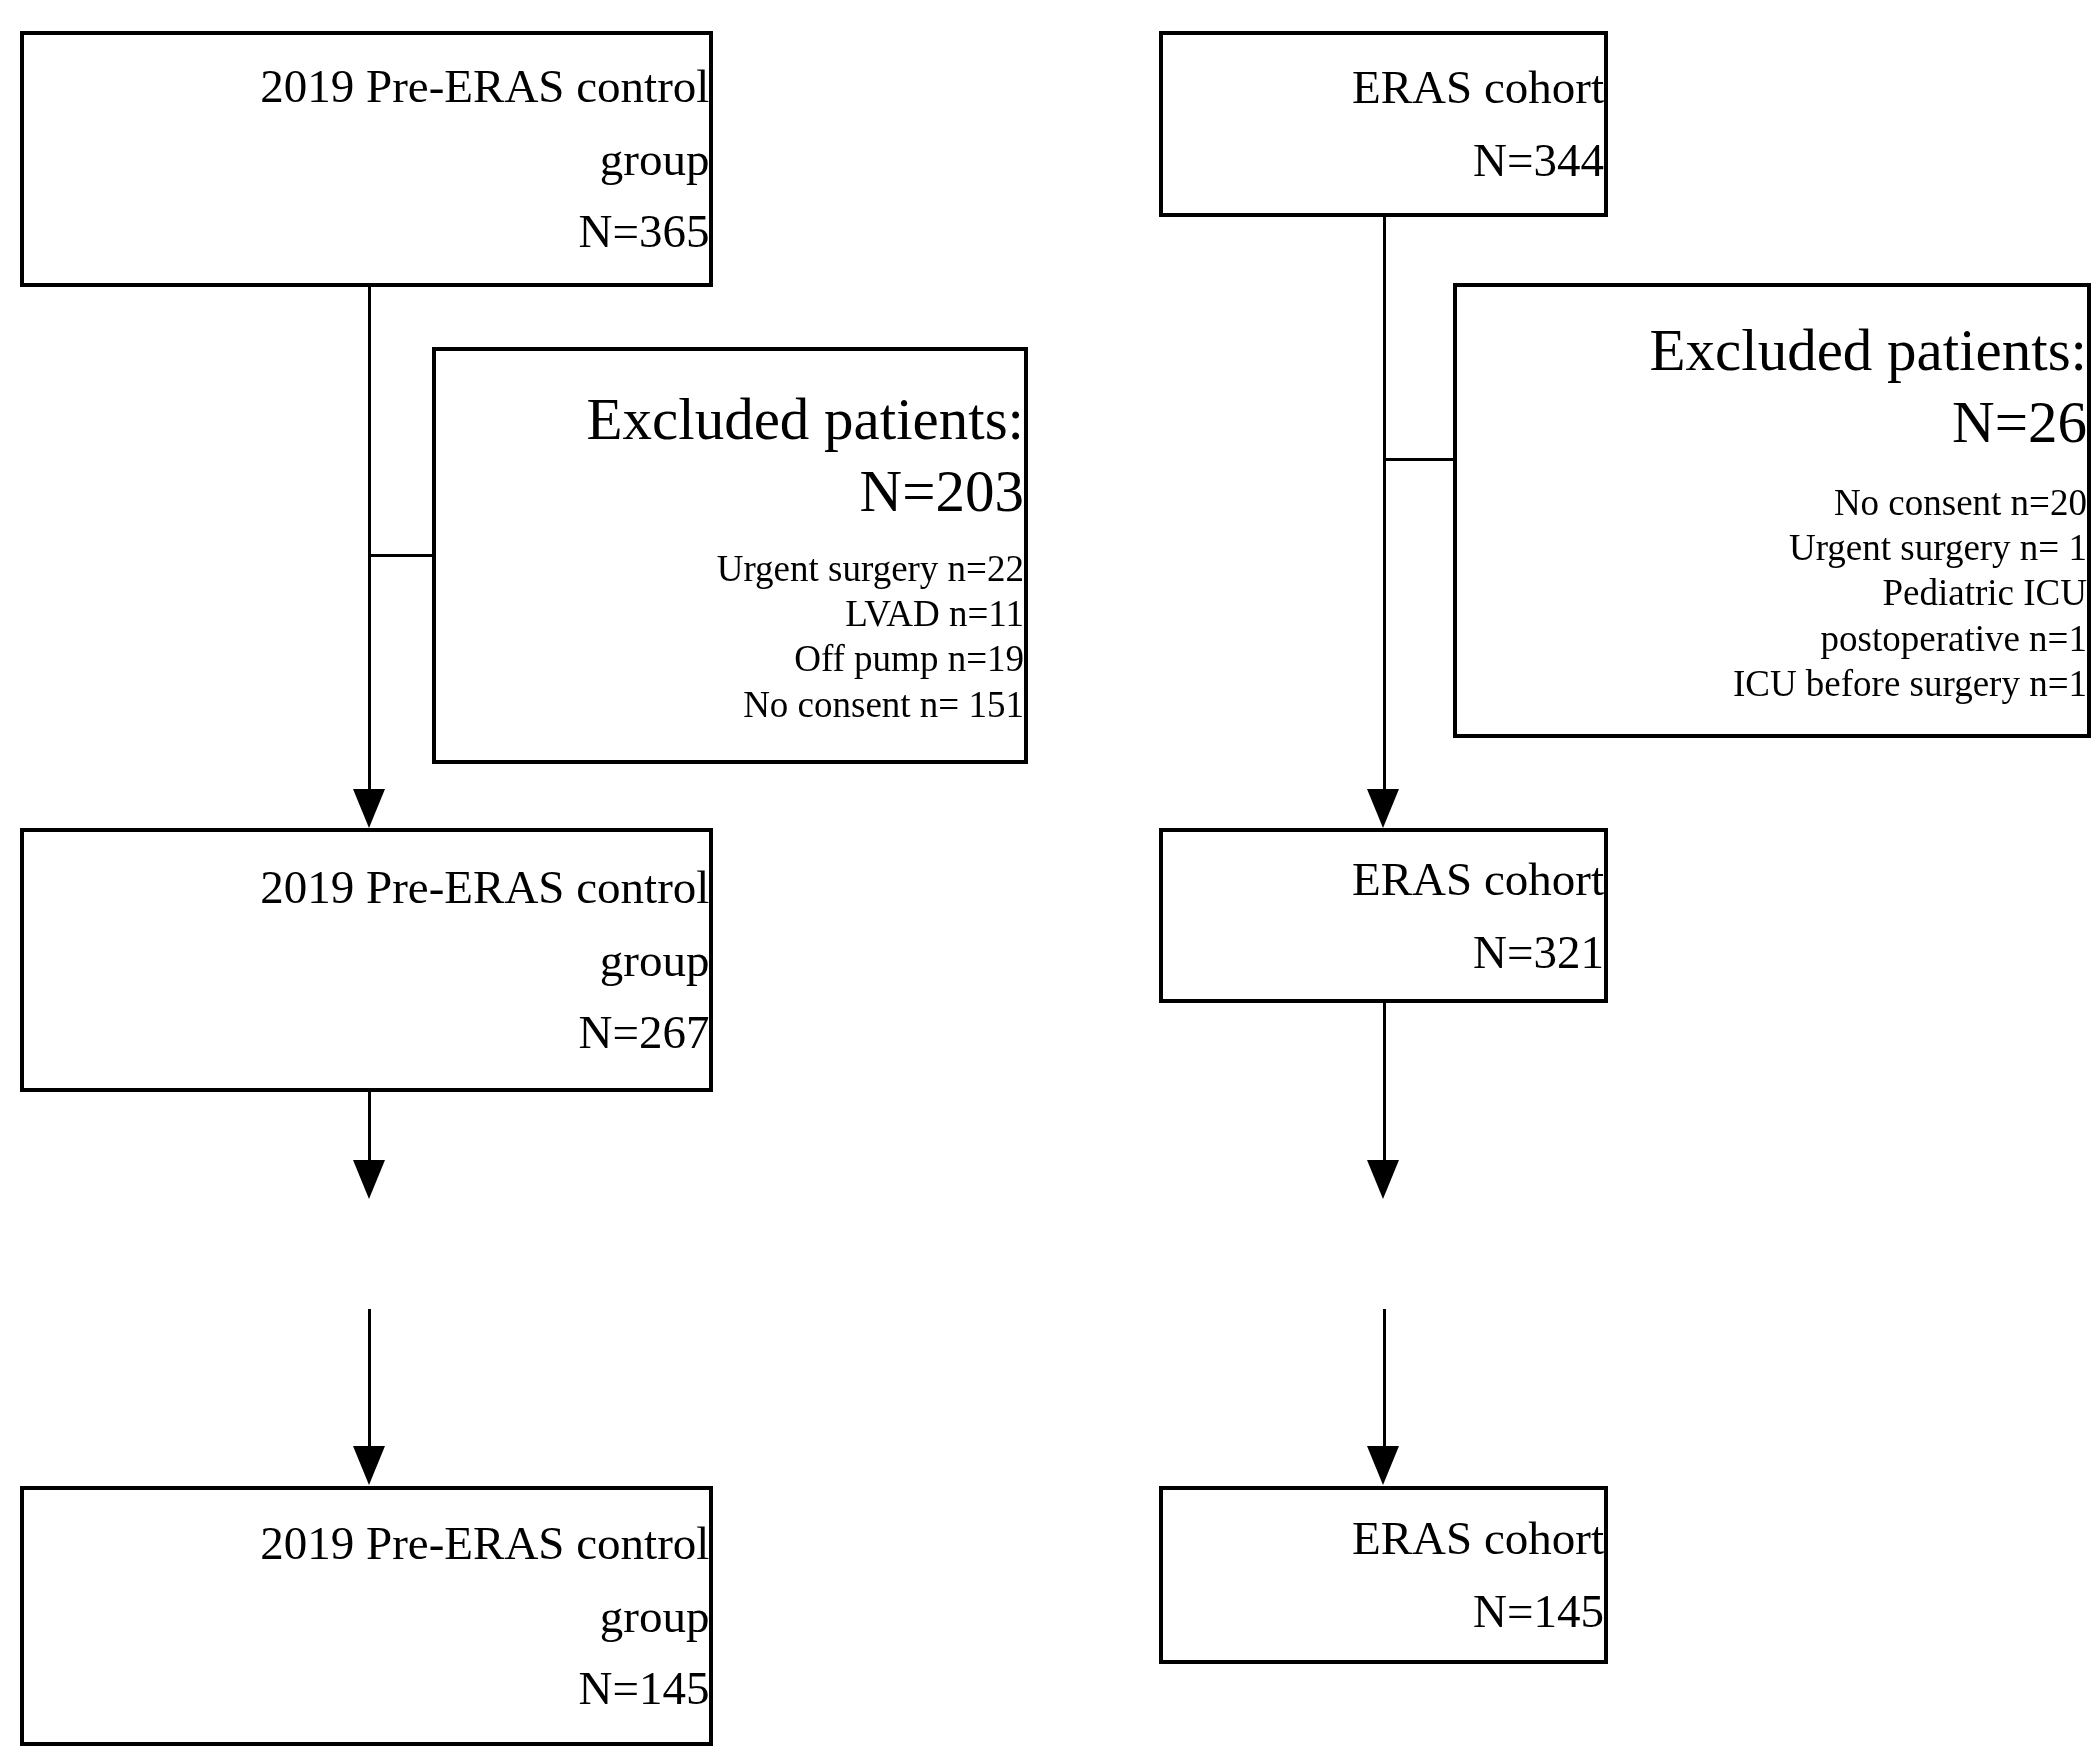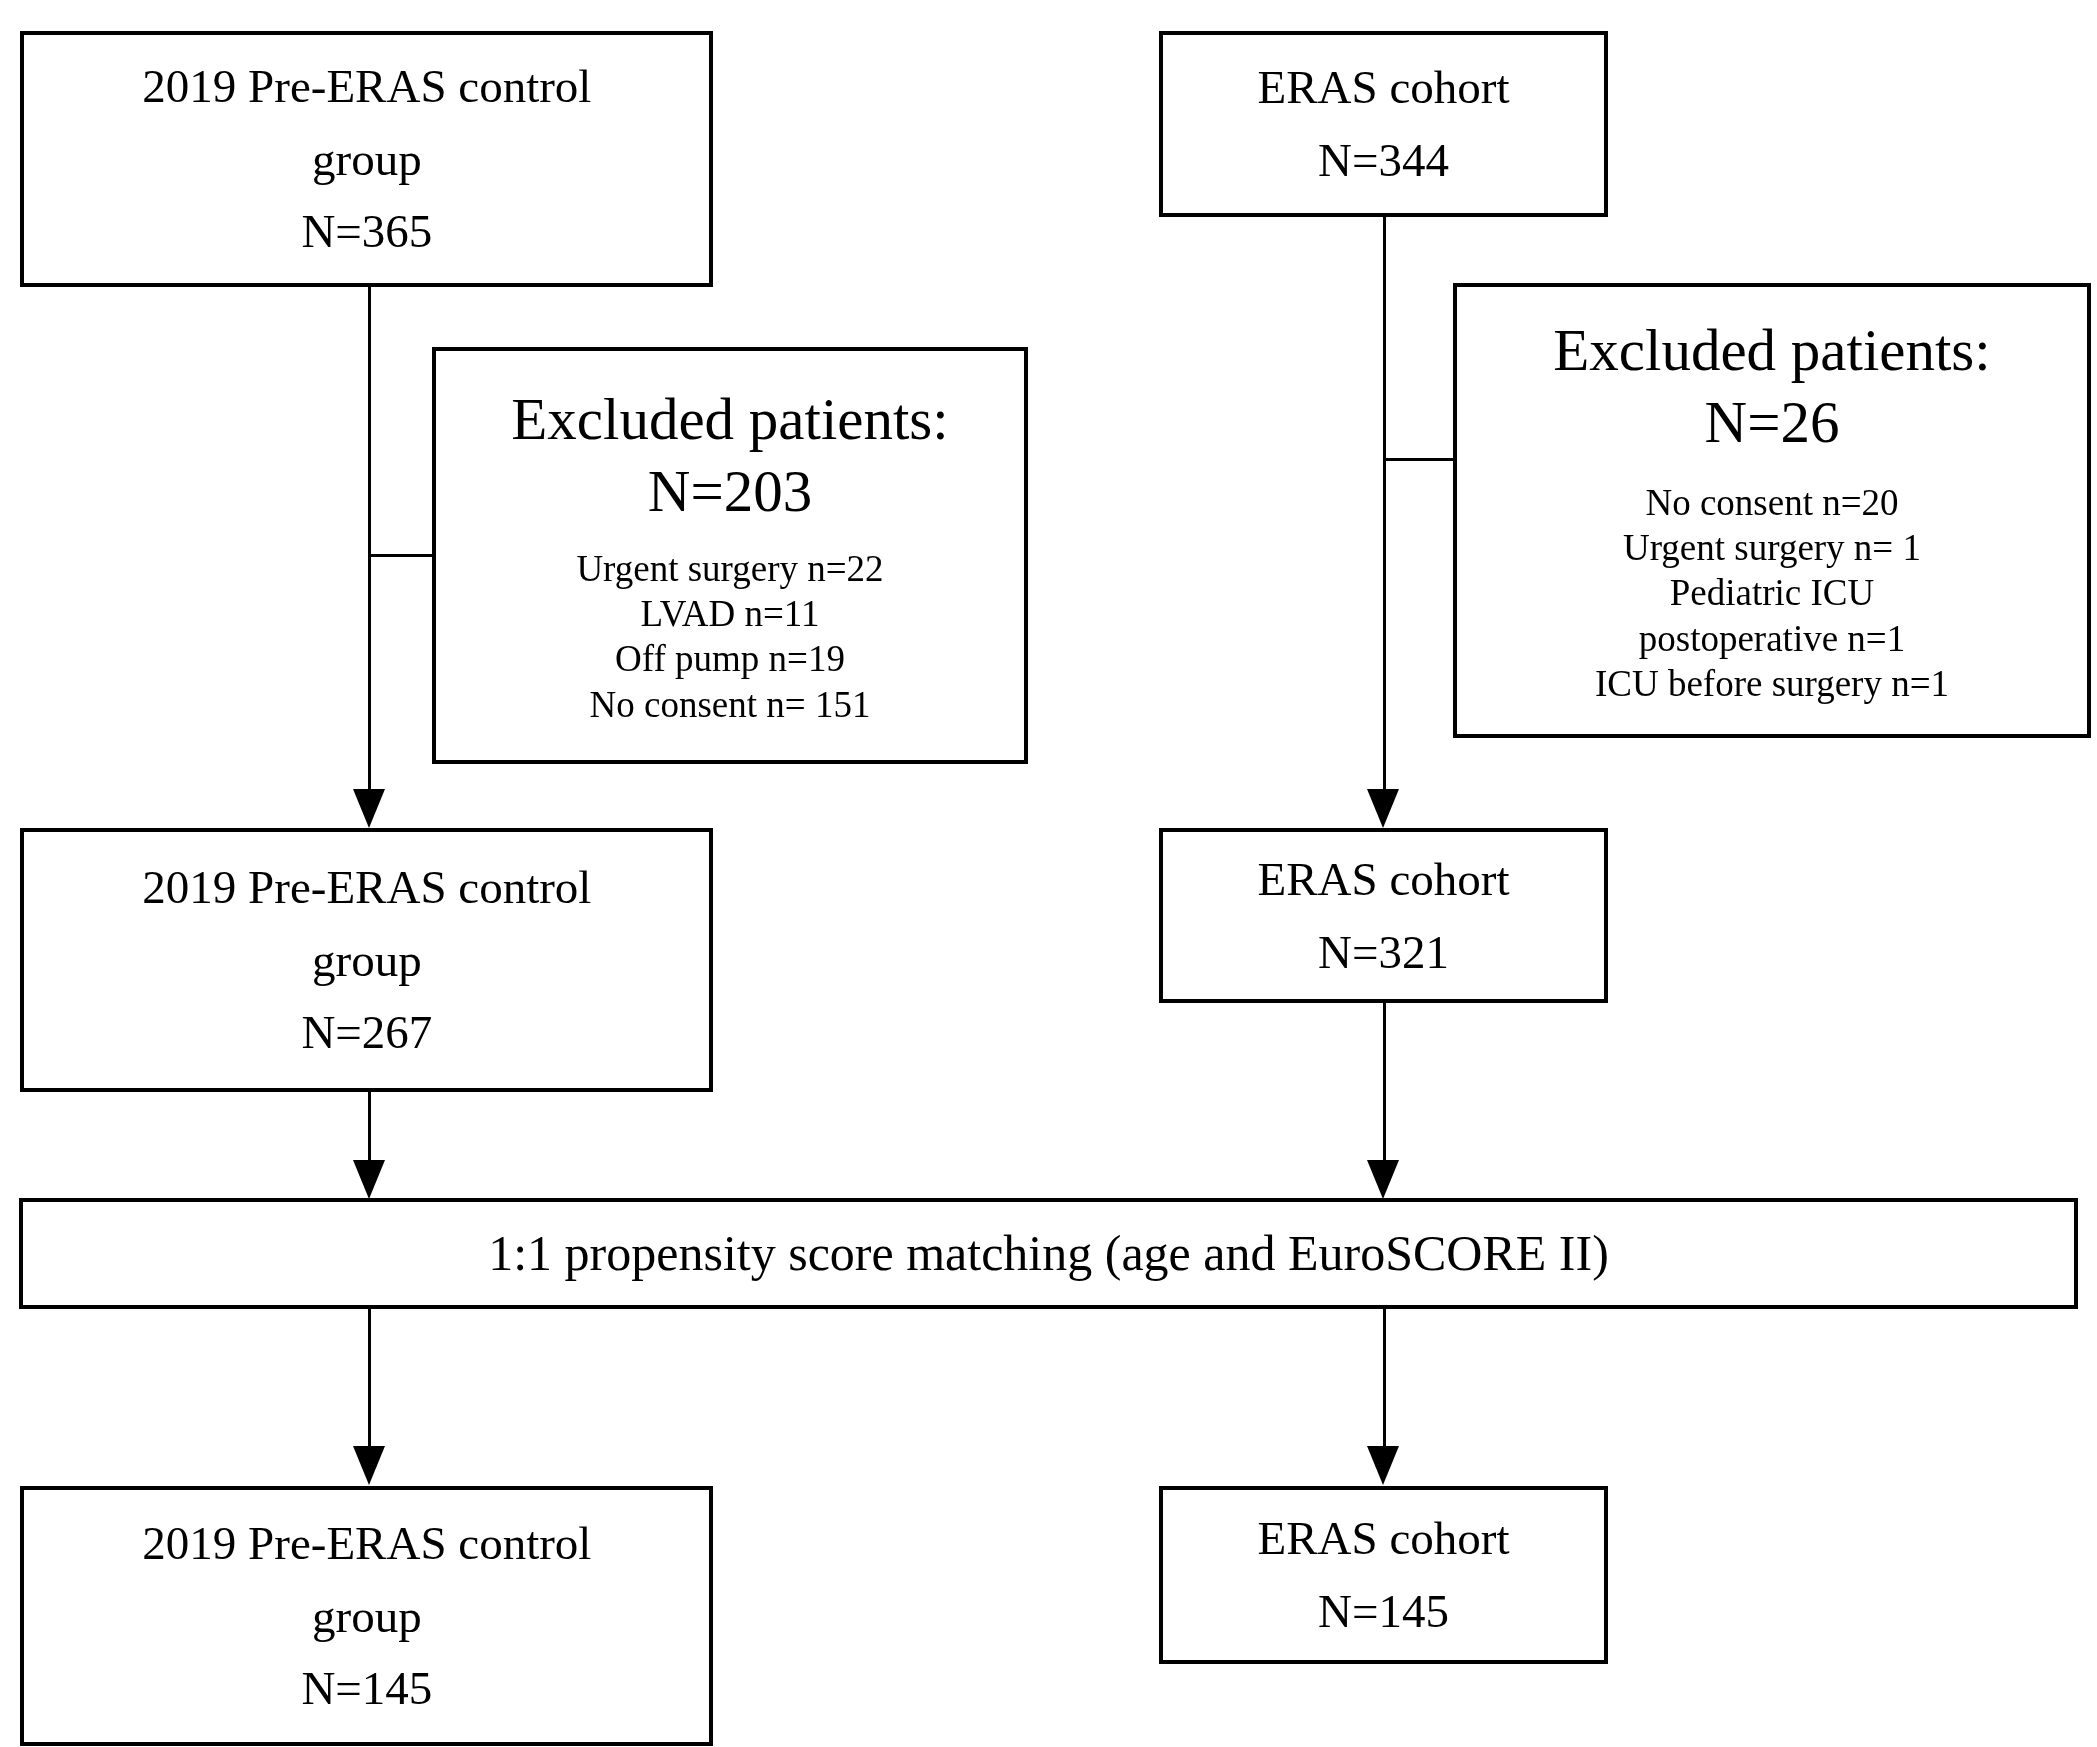--- a/index.html
+++ b/index.html
@@ -20,21 +20,21 @@
     overflow: hidden;
   }
   
   .node {
     position: absolute;
     box-sizing: border-box;
     background: #ffffff;
     border: 4.5px solid #000000;
     display: flex;
     flex-direction: column;
-    align-items: center;
+    align-items: flex-end;
     justify-content: center;
     text-align: center;
     line-height: 1.22;
   }
   .node .line {
     display: block;
     white-space: nowrap;
   }
   
   .t-lg  { font-size: 47px; }
@@ -104,23 +104,20 @@
     <span class="line t-lg">2019 Pre-ERAS control</span>
     <span class="line t-lg">group</span>
     <span class="line t-lg">N=267</span>
   </div>
 
   <div class="node loose" style="left:1159px; top:828px; width:449px; height:175px;">
     <span class="line t-lg">ERAS cohort</span>
     <span class="line t-lg">N=321</span>
   </div>
 
-  <div class="node" style="left:19px; top:1198px; width:2059px; height:111px;">
-    <span class="line t-bar">1:1 propensity score matching (age and EuroSCORE II)</span>
-  </div>
 
   <div class="node loose" style="left:20.4px; top:1486px; width:693px; height:260px;">
     <span class="line t-lg">2019 Pre-ERAS control</span>
     <span class="line t-lg">group</span>
     <span class="line t-lg">N=145</span>
   </div>
 
   <div class="node loose" style="left:1159px; top:1486px; width:449px; height:178px;">
     <span class="line t-lg">ERAS cohort</span>
     <span class="line t-lg">N=145</span>

